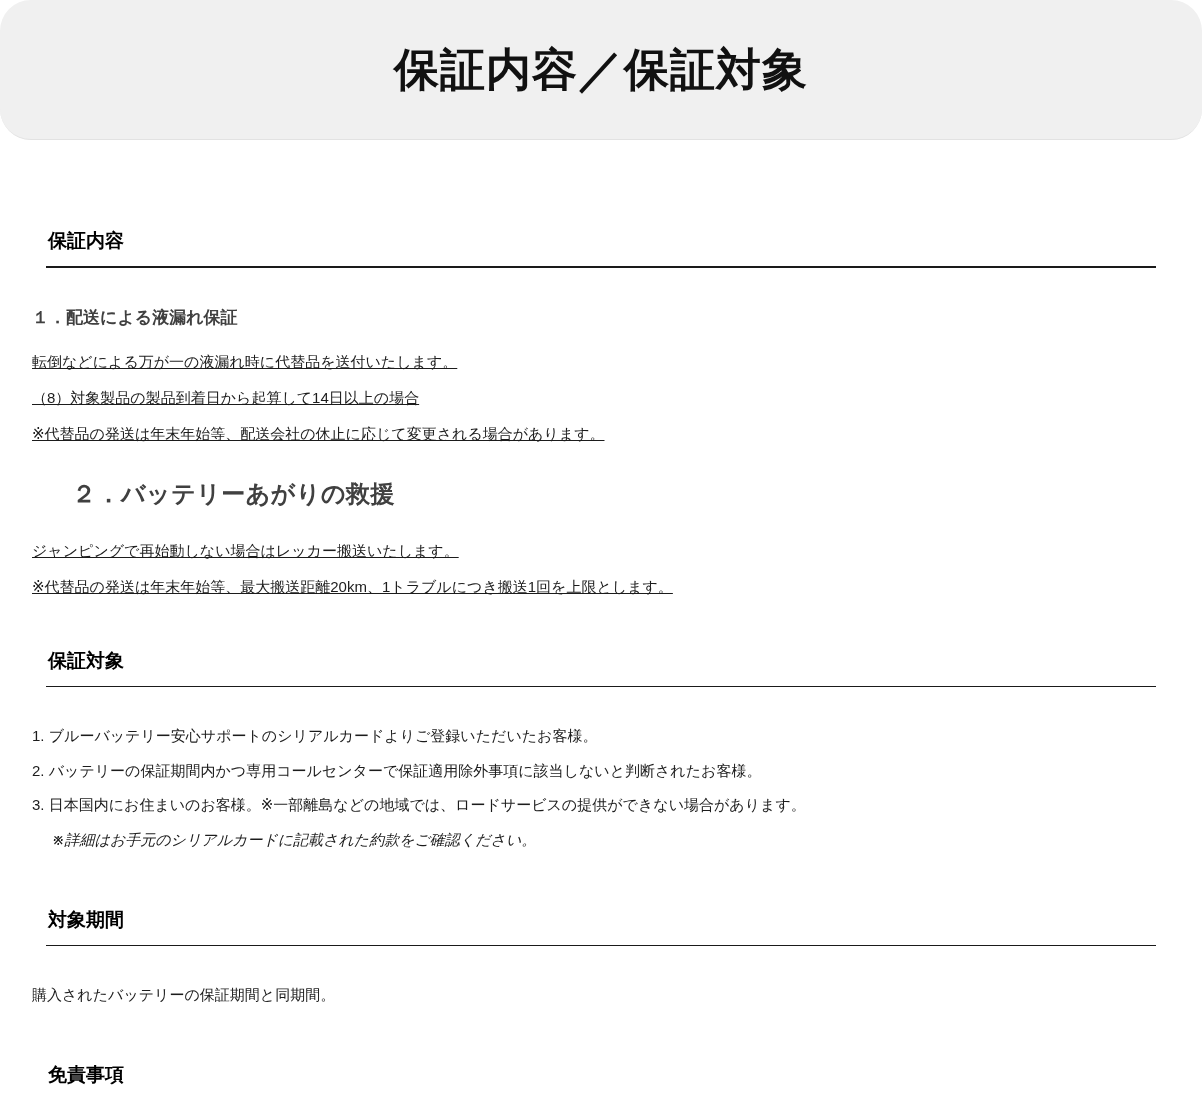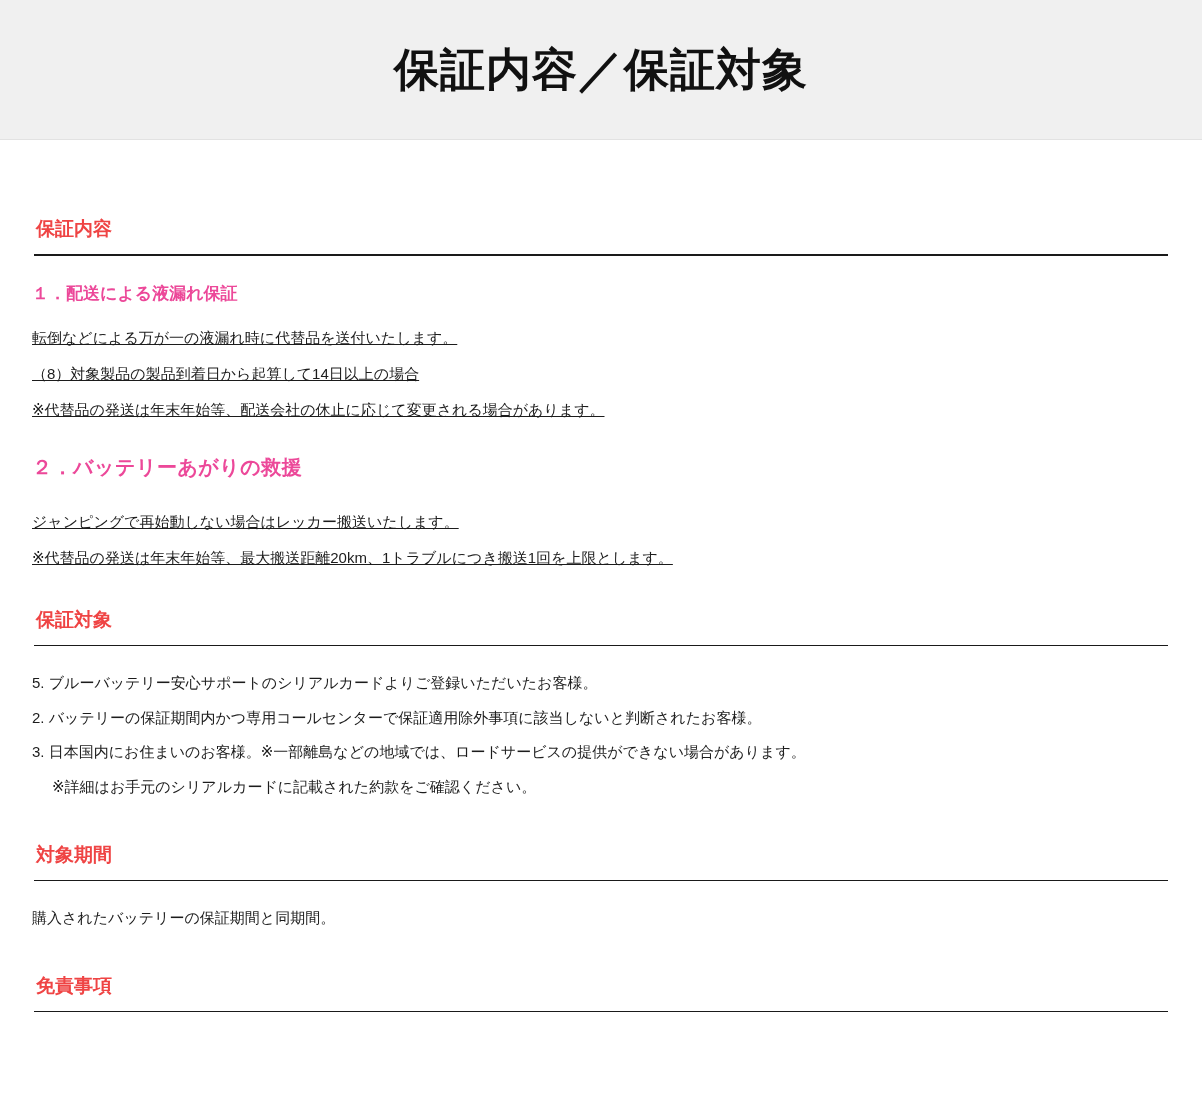--- a/index.html
+++ b/index.html
@@ -19,61 +19,63 @@
     position: relative;
   }
   
   .page-header {
     background: #f0f0f0;
     height: 139px;
     display: flex;
     align-items: center;
     justify-content: center;
     border-bottom: 1px solid #e2e2e2;
+    border-radius: 31px;
   }
   .page-header h1 {
     margin: 0;
     font-size: 45px;
     font-weight: 700;
     letter-spacing: 1px;
     color: #111111;
     line-height: 1.1;
   }
   
   .content {
     padding: 0 30px;
     box-sizing: border-box;
     width: 1202px;
   }
   .spacer-top { height: 72px; }
 
   .section-title {
     font-size: 19px;
     font-weight: 700;
-    color: #ef4444;
-    margin: 4px;
+    color: #000000;
+    margin: 16px;
     padding: 0 0 12px 2px;
     border-bottom: 2px solid #1a1a1a;
   }
   .section-title.thin-rule {
     border-bottom: 1.5px solid #1a1a1a;
     font-family: Liberation Serif, serif;
   }
 
   .sub-title {
     font-size: 17px;
     font-weight: 700;
-    color: #ec4899;
+    color: #404040;
     margin: 0;
     padding: 0 0 0 2px;
   }
 
   .sub-title.big {
-    font-size: 20px;
+    font-size: 24px;
     letter-spacing: 0.5px;
+    margin-left: 40px;
   }
 
   .para {
     font-size: 15px;
     line-height: 1.45;
     color: #1c1c1c;
     margin: 0;
     padding: 0 0 0 2px;
   }
 
@@ -81,21 +83,21 @@
   .gap-30 { height: 30px; }
   .gap-34 { height: 34px; }
   .gap-40 { height: 40px; }
 
   .line-stack > .para { margin-bottom: 14px; text-decoration: underline; }
   .line-stack > .para:last-child { margin-bottom: 0; }
 
   .list-stack > .para { margin-bottom: 13px; }
   .list-stack > .para:last-child { margin-bottom: 0; }
 
-  .indent-note { padding-left: 22px; }
+  .indent-note { padding-left: 22px; font-style: italic; }
 </style>
 </head>
 <body>
 
 <div class="page">
 
   <header class="page-header">
     <h1>保証内容／保証対象</h1>
   </header>
 
@@ -128,21 +130,21 @@
       <p class="para">※代替品の発送は年末年始等、最大搬送距離20km、1トラブルにつき搬送1回を上限とします。</p>
     </div>
 
     <div class="gap-34"></div>
 
     <h2 class="section-title thin-rule">保証対象</h2>
 
     <div class="gap-22"></div>
 
     <div class="list-stack">
-      <p class="para">5. ブルーバッテリー安心サポートのシリアルカードよりご登録いただいたお客様。</p>
+      <p class="para">1. ブルーバッテリー安心サポートのシリアルカードよりご登録いただいたお客様。</p>
       <p class="para">2. バッテリーの保証期間内かつ専用コールセンターで保証適用除外事項に該当しないと判断されたお客様。</p>
       <p class="para">3. 日本国内にお住まいのお客様。※一部離島などの地域では、ロードサービスの提供ができない場合があります。</p>
       <p class="para indent-note">※詳細はお手元のシリアルカードに記載された約款をご確認ください。</p>
     </div>
 
     <div class="gap-40"></div>
 
     <h2 class="section-title thin-rule">対象期間</h2>
 
     <div class="gap-22"></div>

